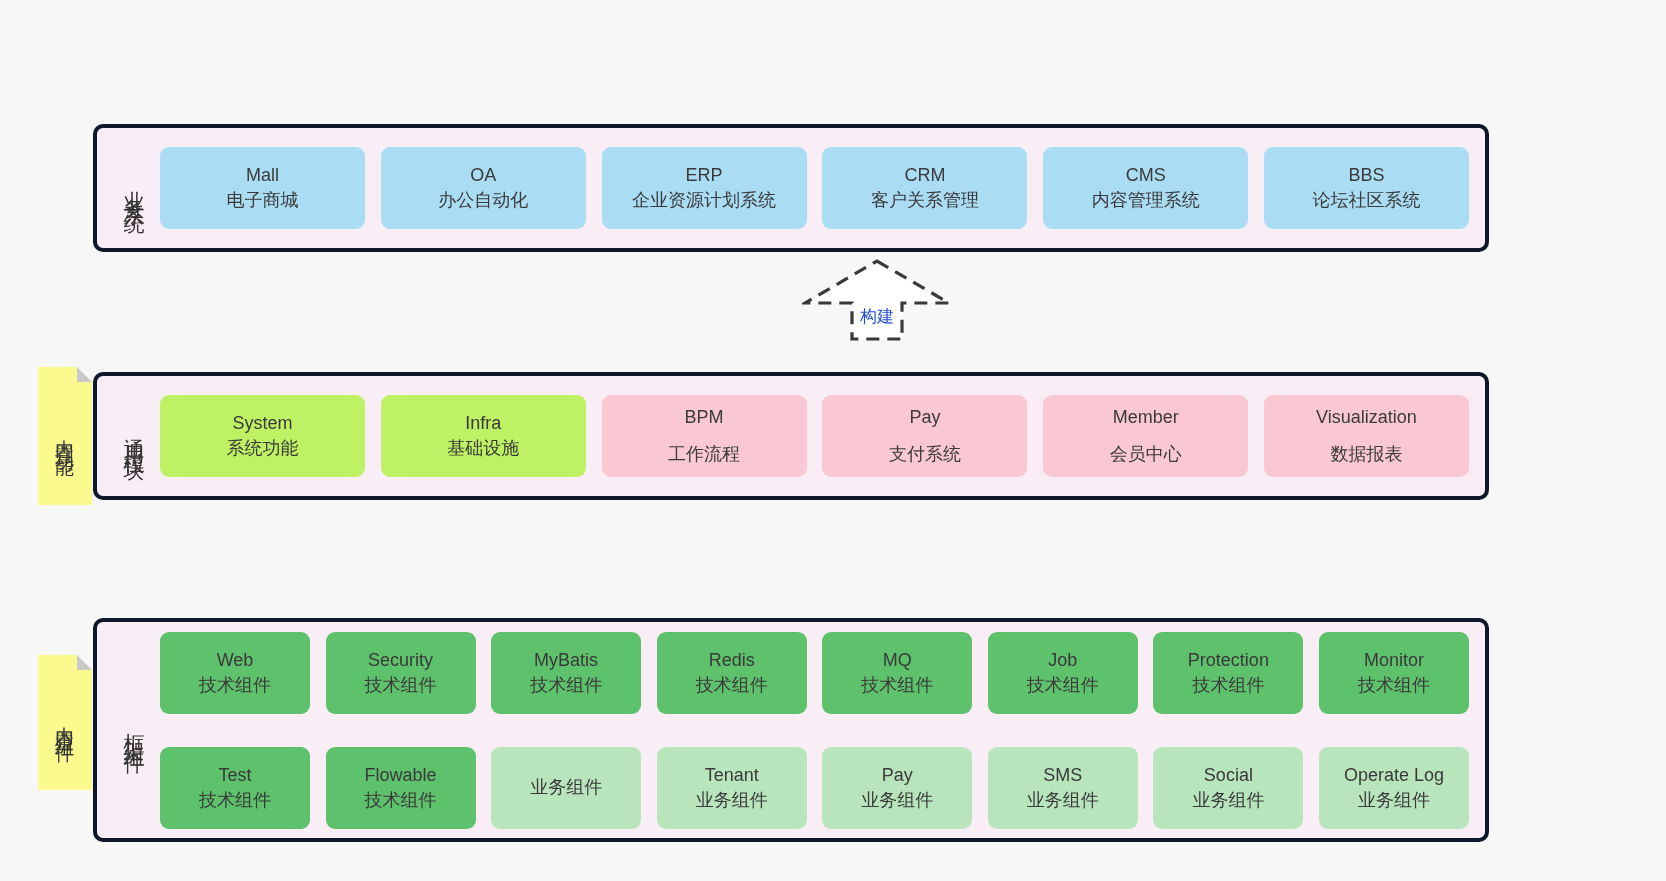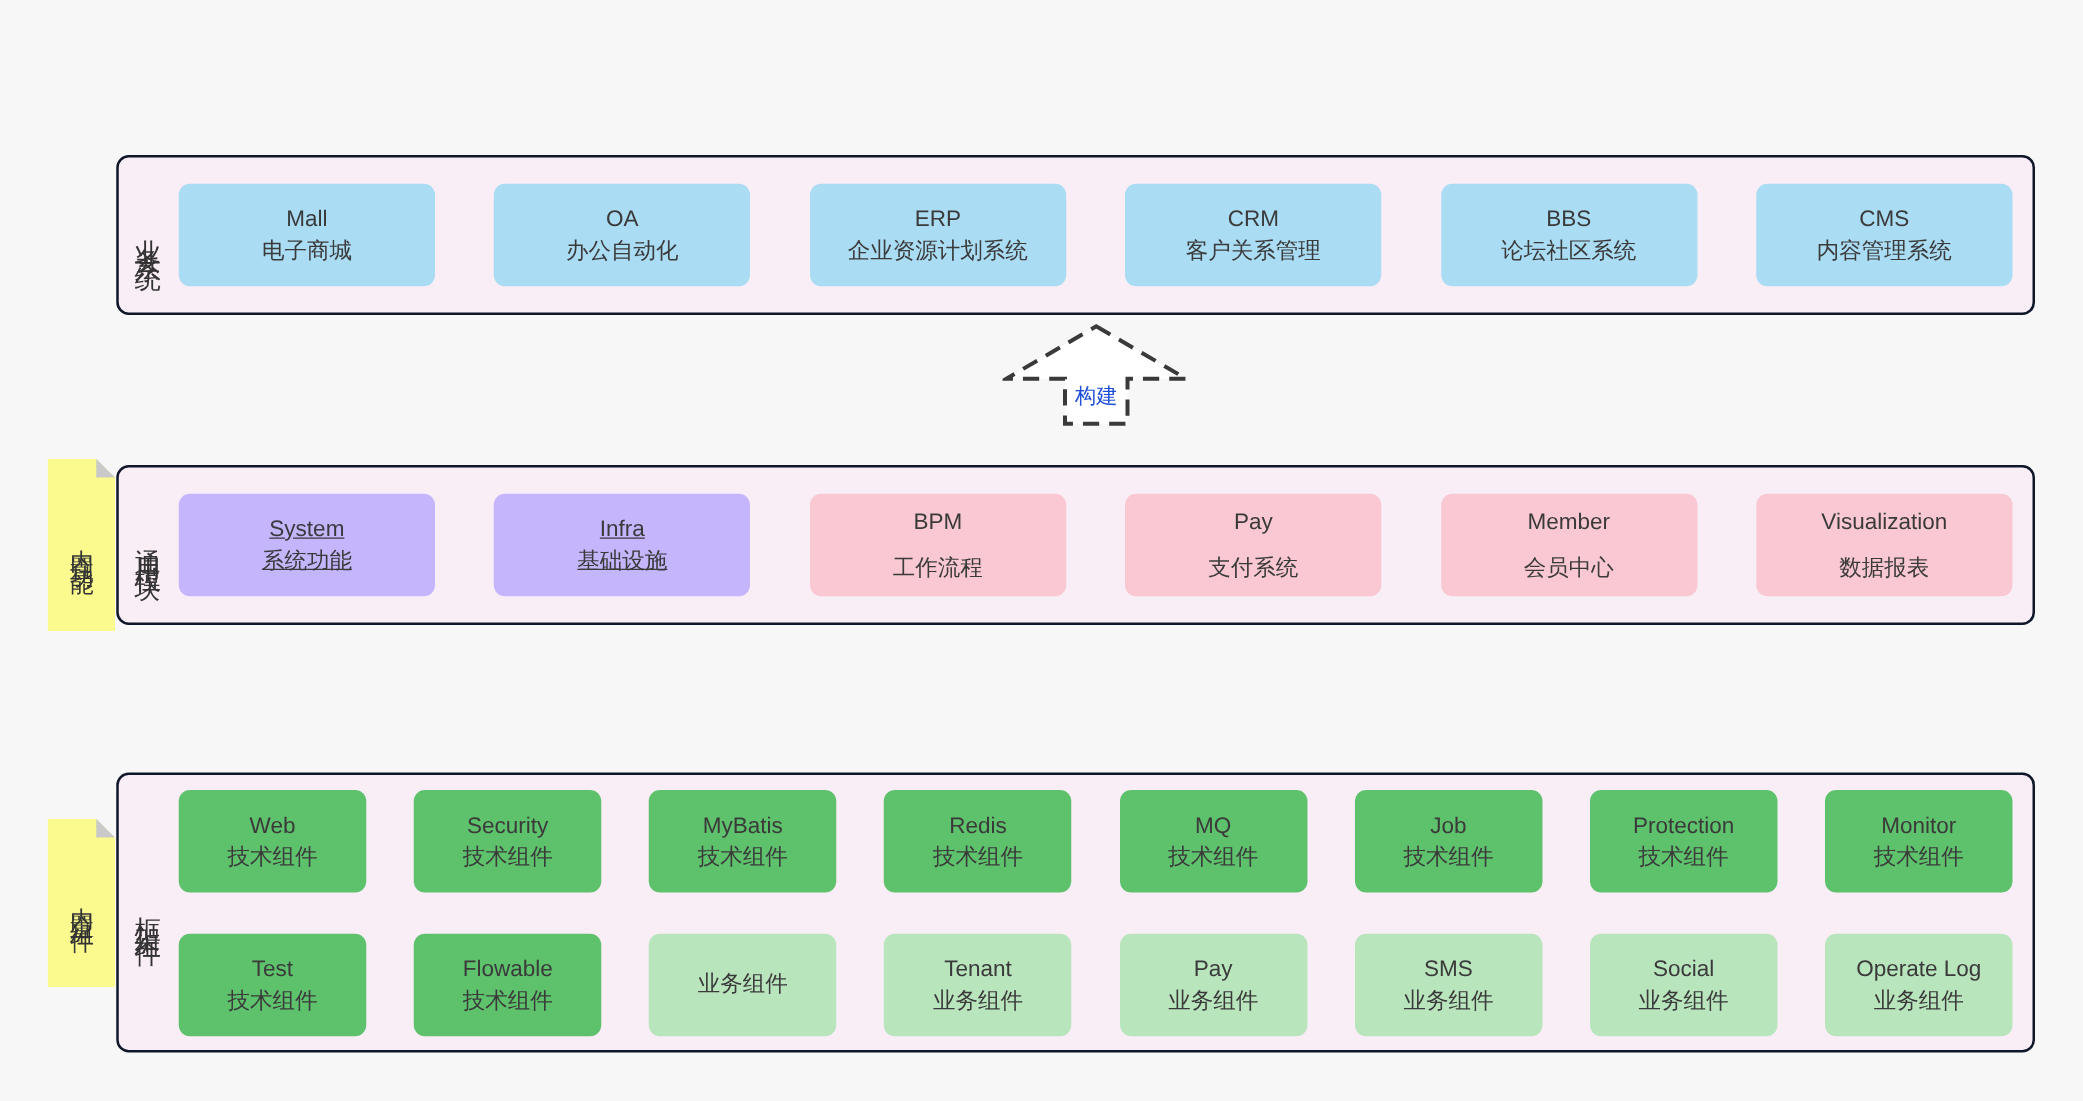--- a/index.html
+++ b/index.html
@@ -11,27 +11,27 @@
     width: 1666px;
     height: 881px;
     background: #f7f7f7;
     overflow: hidden;
   }
 
   
   .layer {
     position: absolute;
     left: 93px;
-    width: 1535px;
+    width: 1396px;
     background: #f9edf6;
-    border: 2px solid #0f172a;
+    border: 4px solid #0f172a;
     border-radius: 10px;
     display: flex;
     align-items: stretch;
-    padding-left: 5px;
+    padding-left: 20px;
   }
   .layer-business  { top: 124px; height: 128px; }
   .layer-modules   { top: 372px; height: 128px; }
   .layer-framework { top: 618px; height: 224px; }
 
   .vlabel {
     align-self: center;
     writing-mode: vertical-lr;
     text-orientation: upright;
     font-size: 21px;
@@ -70,21 +70,21 @@
     align-items: center;
     justify-content: center;
     text-align: center;
     font-size: 18px;
     line-height: 25px;
   }
   .box.sm { width: 150px; }
   .box.sm .t { max-width: 122px; }
 
   .blue       { background: #aadcf4; }
-  .red        { background: #c4b5fd; text-decoration: underline; }
+  .red        { background: #bef264; }
   .pink       { background: #f9c8d3; gap: 12px; }
   .green      { background: #5ec16c; }
   .lightgreen { background: #b9e5bd; }
 
   
   .sticky {
     position: absolute;
     left: 38px;
     width: 54px;
     background: #fafa8e;
@@ -151,26 +151,26 @@
       </div>
       <div class="box blue">
         <span class="t">ERP</span>
         <span class="s">企业资源计划系统</span>
       </div>
       <div class="box blue">
         <span class="t">CRM</span>
         <span class="s">客户关系管理</span>
       </div>
       <div class="box blue">
+        <span class="t">CMS</span>
+        <span class="s">内容管理系统</span>
+      </div>
+      <div class="box blue">
         <span class="t">BBS</span>
         <span class="s">论坛社区系统</span>
-      </div>
-      <div class="box blue">
-        <span class="t">CMS</span>
-        <span class="s">内容管理系统</span>
       </div>
     </div>
   </section>
 
   <div class="arrow arrow-build">
     <svg viewBox="0 0 150 84">
       <polygon points="75,3 147,45 100,45 100,81 50,81 50,45 3,45" fill="#ffffff" stroke="#3a3a3a" stroke-width="3.2" stroke-dasharray="13 8" stroke-linejoin="miter"></polygon>
     </svg>
     <span class="arrow-label">构建</span>
   </div>

